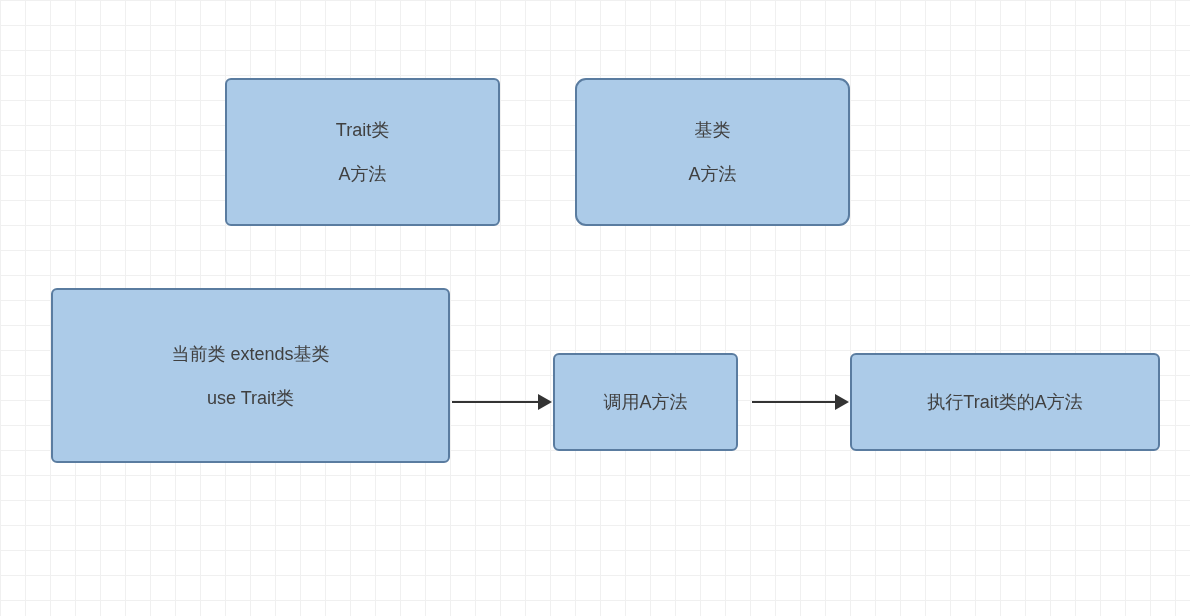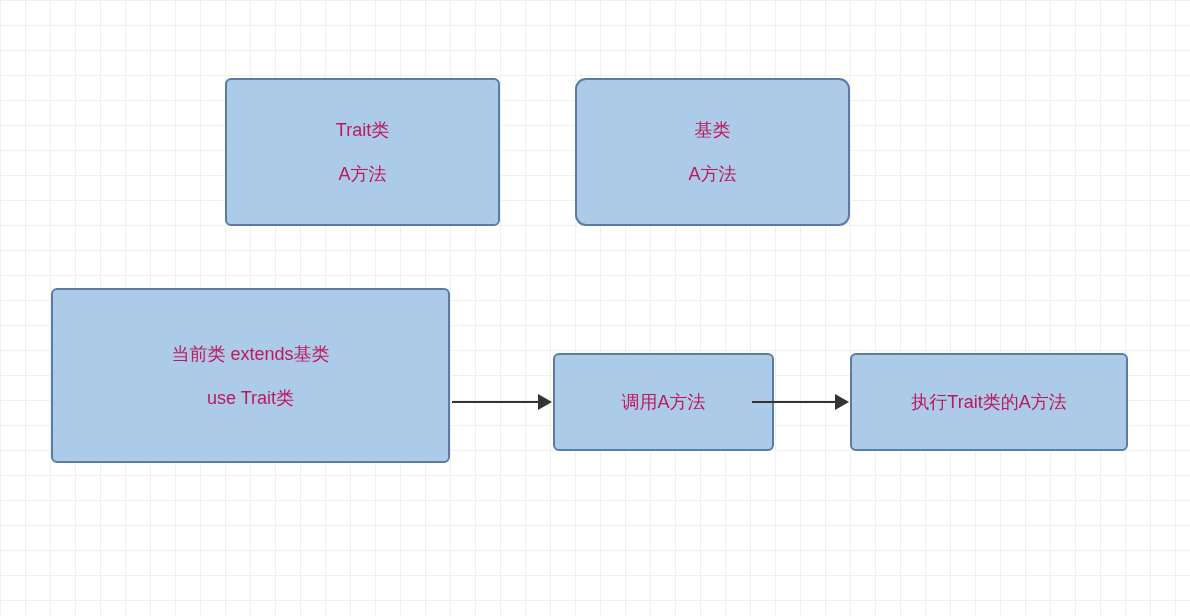--- a/index.html
+++ b/index.html
@@ -21,21 +21,21 @@
     .node {
       position: absolute;
       background-color: #accbe8;
       border: 2px solid #5a7ca0;
       border-radius: 6px;
       display: flex;
       flex-direction: column;
       justify-content: center;
       align-items: center;
       font-size: 18px;
-      color: #be185d;
+      color: #404040;
       text-align: center;
     }
     .node .line {
       margin: 10px 0;
     }
     .arrow {
       position: absolute;
       display: flex;
       align-items: center;
     }
@@ -62,25 +62,25 @@
 <div class="node" style="left:575px; top:78px; width:275px; height:148px;border-radius:11px;">
   <div class="line">基类</div>
   <div class="line">A方法</div>
 </div>
 
 <div class="node" style="left:51px; top:288px; width:399px; height:175px;">
   <div class="line">当前类 extends基类</div>
   <div class="line">use Trait类</div>
 </div>
 
-<div class="node" style="left:553px; top:353px; width:221px; height:98px;">
+<div class="node" style="left:553px; top:353px; width:185px; height:98px;">
   <div class="line">调用A方法</div>
 </div>
 
-<div class="node" style="left:850px; top:353px; width:278px; height:98px;">
+<div class="node" style="left:850px; top:353px; width:310px; height:98px;">
   <div class="line">执行Trait类的A方法</div>
 </div>
 
 <div class="arrow" style="left:452px; top:394px;">
   <div class="arrow-line" style="width:86px;"></div>
   <div class="arrow-head"></div>
 </div>
 
 <div class="arrow" style="left:752px; top:394px;">
   <div class="arrow-line" style="width:83px;"></div>

